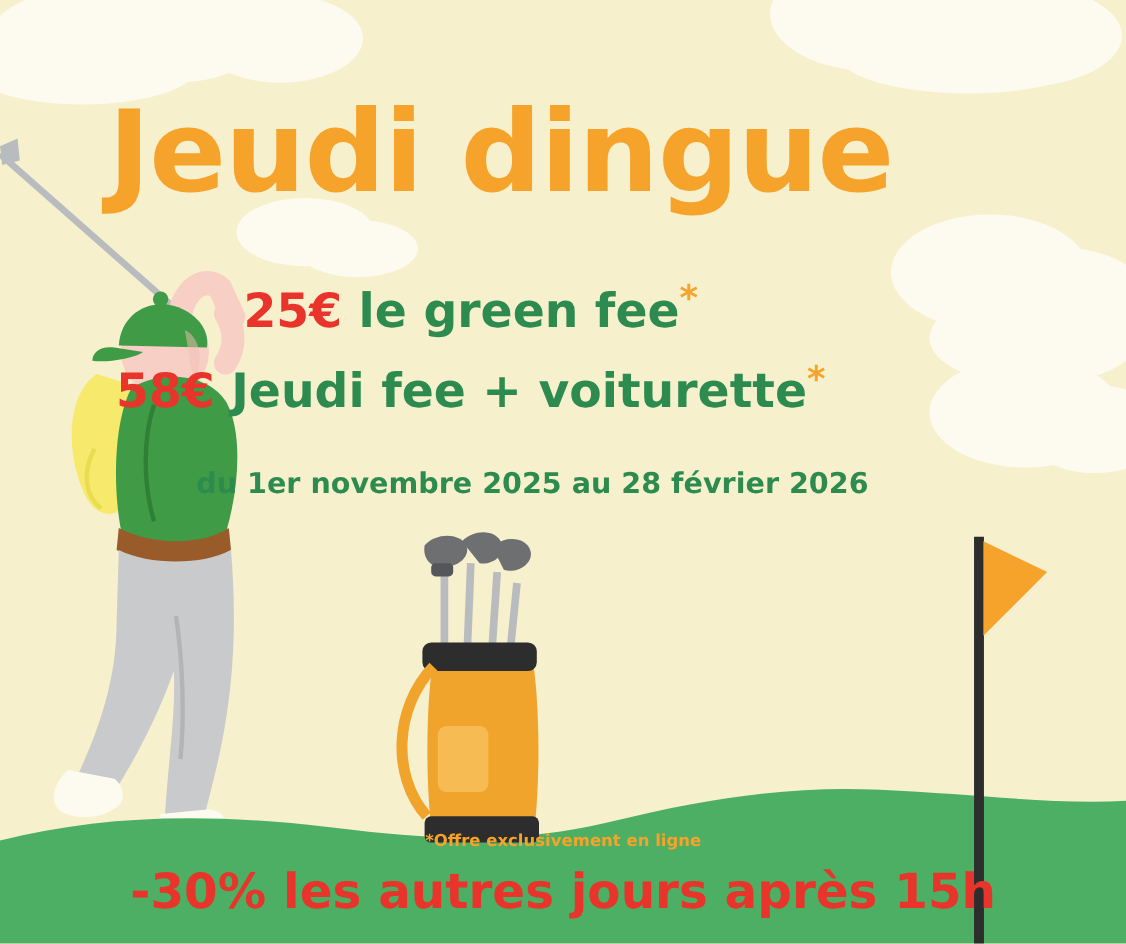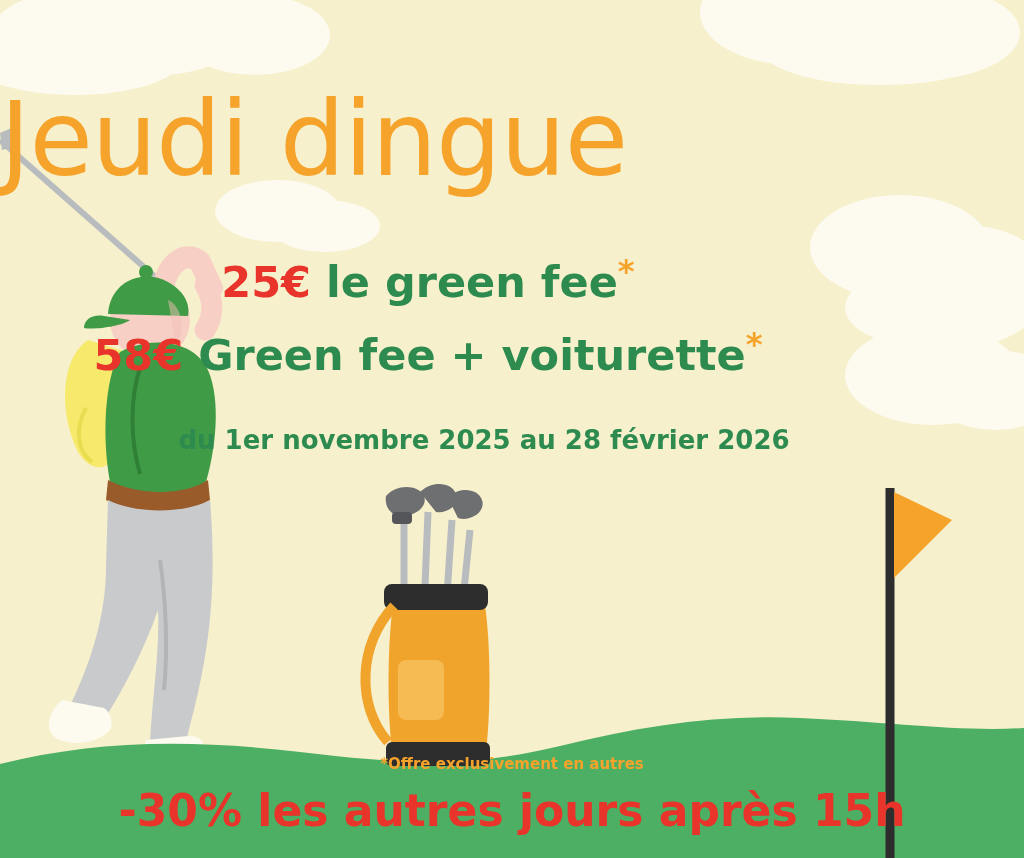--- a/index.html
+++ b/index.html
@@ -34,24 +34,24 @@
     top:33px; left:0; width:1024px;
     text-align:center;
     font-size:17px;
     font-weight:bold;
     letter-spacing:1.6px;
     color:#f0a32e;
   }
   .title {
     position:absolute;
     top:88px; left:0; width:812px;
-    text-align:left;
+    text-align:right;
     font-size:103px;
     line-height:1.0;
-    font-weight:normal;
+    font-weight:bold;
     color:#f6a32b;
     letter-spacing:-1px;
   }
   .price-line {
     position:absolute;
     left:0; width:856px;
     text-align:center;
     font-weight:bold;
     color:#2e8b4f;
     white-space:nowrap;
@@ -196,22 +196,22 @@
   </svg>
 
 
   <div class="title">Jeudi dingue</div>
 
   <div class="price-line" id="line1">
     <span class="amount">25€</span><span> le green fee</span><span class="star">*</span>
   </div>
 
   <div class="price-line" id="line2">
-    <span class="amount">58€</span><span> Green fee + voiturette</span><span class="star">*</span>
+    <span class="amount">58€</span><span> Jeudi fee + voiturette</span><span class="star">*</span>
   </div>
 
   <div class="dates">du 1er novembre 2025 au 28 février 2026</div>
 
-  <div class="fineprint">*Offre exclusivement en autres</div>
+  <div class="fineprint">*Offre exclusivement en ligne</div>
 
   <div class="banner">-30% les autres jours après 15h</div>
 
 </div>
 
 </body></html>

